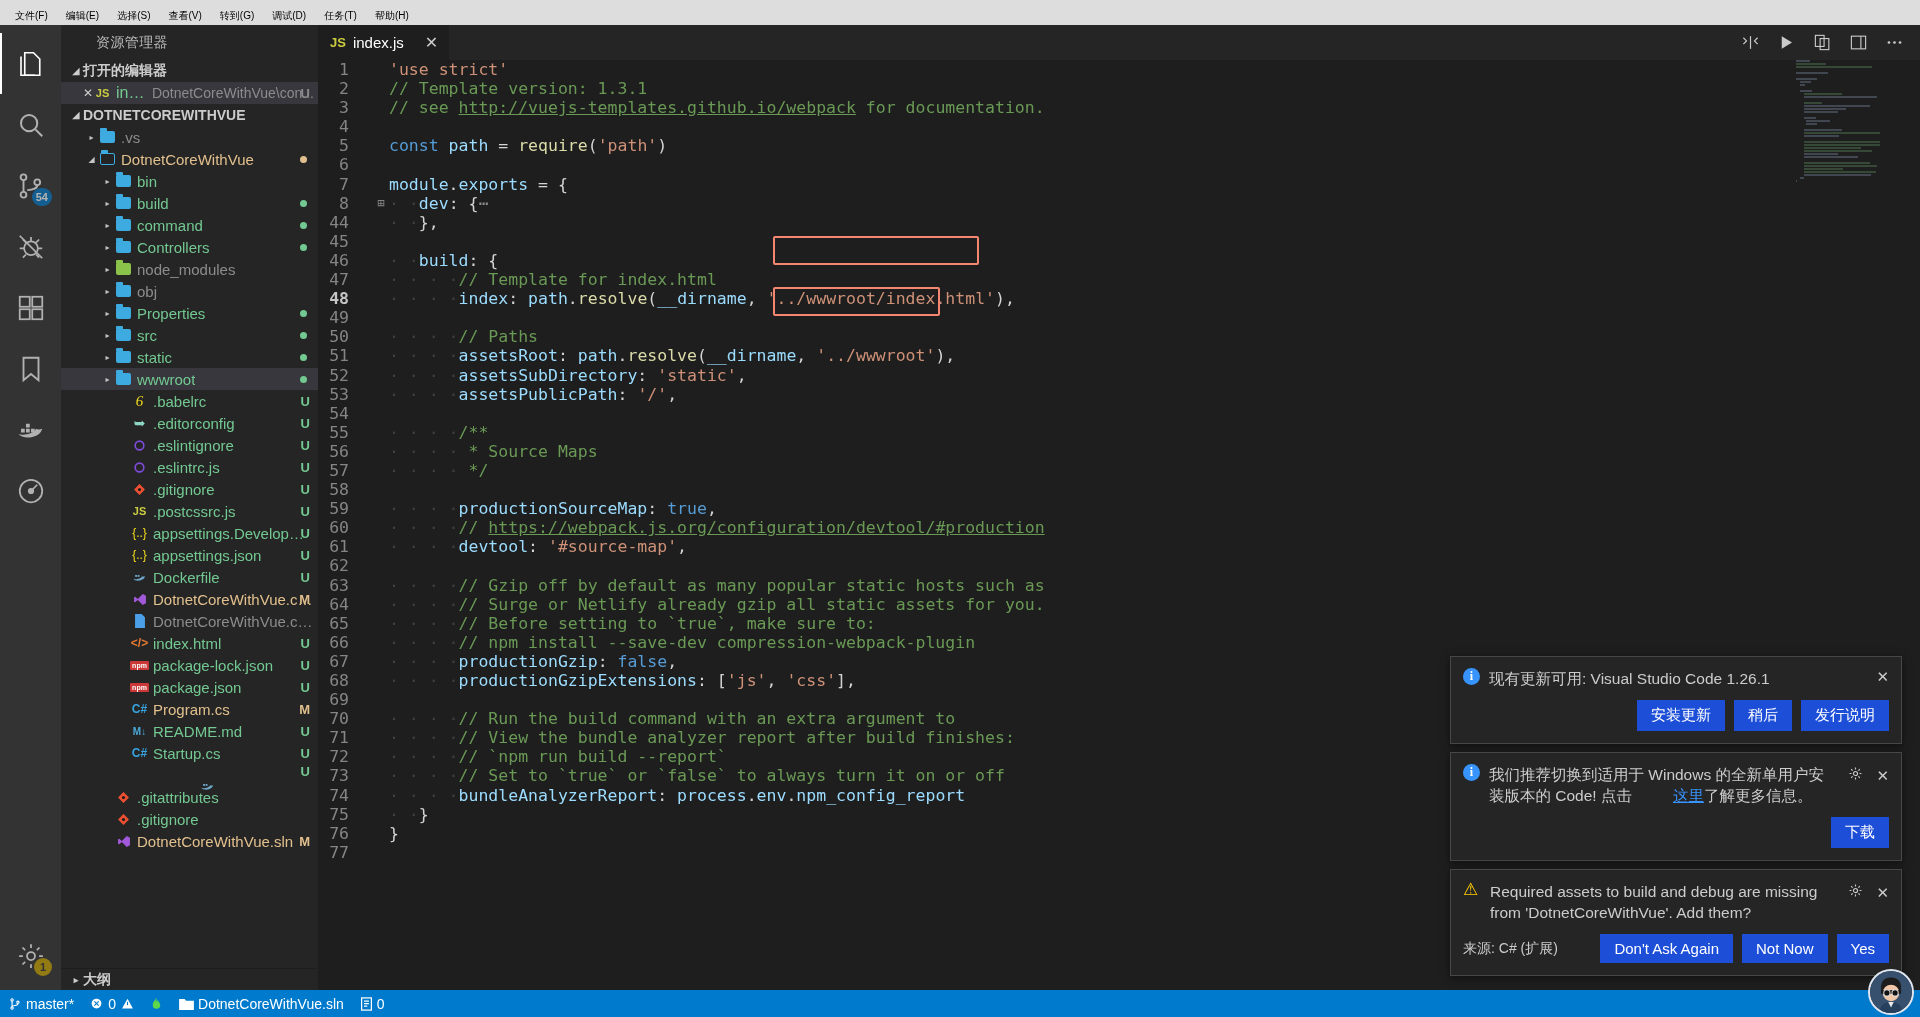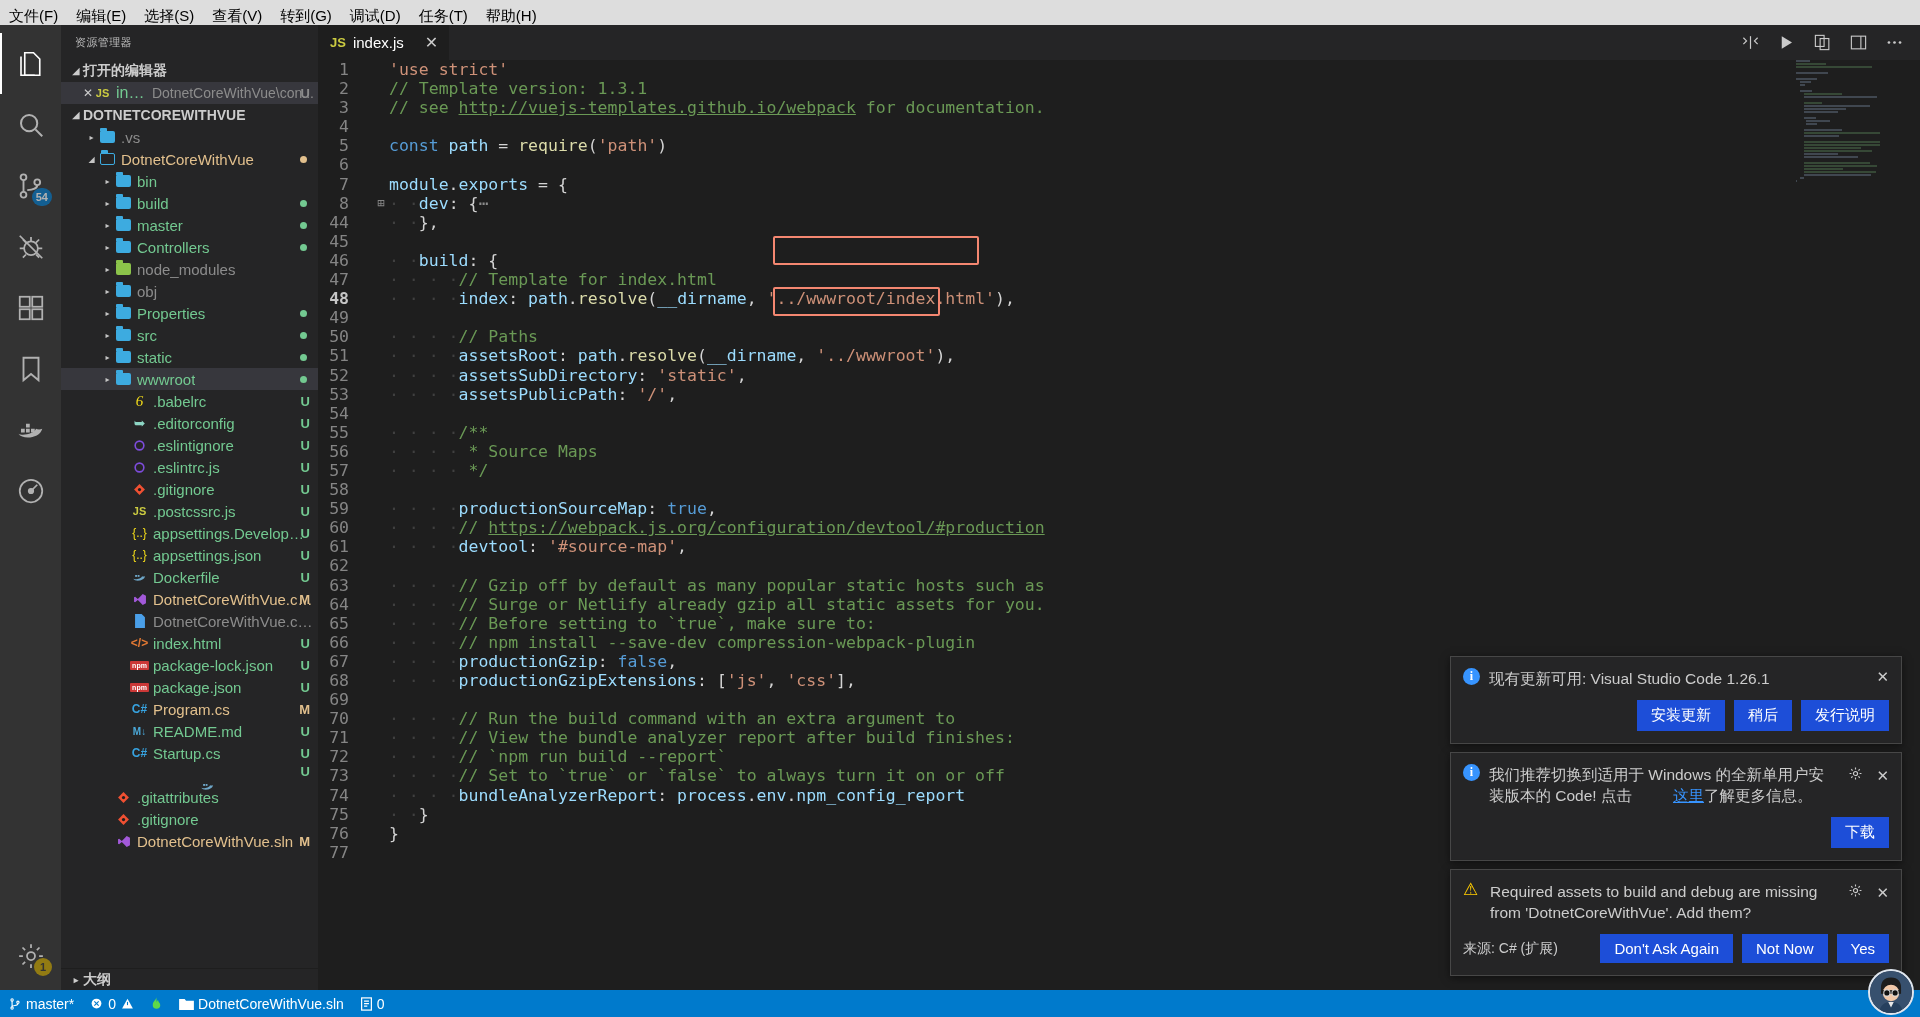--- a/index.html
+++ b/index.html
@@ -7,22 +7,22 @@
     width: 1920px; height: 1017px;
     background: #1e1e1e;
     font-family: "Liberation Sans", sans-serif;
     overflow: hidden;
   }
   body { position: relative; }
 
   
   .menubar {
     height: 32px; background: #dddddd; color: #000;
-    display: flex; align-items: center; 
-    font-size: 15px;
+    display: flex; align-items: center; padding-left: 6px;
+    font-size: 10px;
   }
   .menubar .mi { padding: 2px 9px; white-space: nowrap; cursor: default; }
 
   
   .shell { position: absolute; top: 25px; left: 0; right: 0; bottom: 27px; display: flex; }
 
   
   .activitybar {
     width: 61px; background: #333333; display: flex; flex-direction: column;
     align-items: center; padding-top: 8px; position: relative;
@@ -40,22 +40,22 @@
     position: absolute; right: 9px; bottom: 10px; background: #007acc; color: #fff;
     border-radius: 9px; font-size: 11px; min-width: 18px; height: 18px; line-height: 18px;
     text-align: center; padding: 0 4px; font-weight: 600;
   }
   .badge.warn { background: #cca700; color: #333; }
   .ab-bottom { position: absolute; bottom: 4px; left: 0; width: 61px; }
 
   
   .sidebar { width: 257px; background: #252526; color: #cccccc; display: flex; flex-direction: column; }
   .sidebar-title {
-    height: 35px; display: flex; align-items: center; padding-left: 14px;
-    font-size: 11px; color: #bbbbbb; letter-spacing: .4px; flex: 0 0 35px;
+    height: 35px; display: flex; align-items: center; padding-left: 35px;
+    font-size: 14px; color: #bbbbbb; letter-spacing: .4px; flex: 0 0 35px;
   }
   .section-header {
     height: 22px; display: flex; align-items: center; font-size: 14px;
     font-weight: bold; color: #cccccc; padding-left: 8px; cursor: pointer;
   }
   .twisty { width: 14px; font-size: 9px; color: #cccccc; display:inline-block; text-align:center; }
   .tree { flex: 1; overflow: hidden; font-size: 15px; }
   .row {
     height: 22px; display: flex; align-items: center; white-space: nowrap;
     cursor: pointer; position: relative; padding-right: 4px;
@@ -300,21 +300,21 @@
             <span class="folder-ic"></span>
           </span>
           <span class="lbl c-green">build</span>
           <span class="dot" style="background: rgb(115, 201, 145);"></span>
         </div>
         <div class="row" style="padding-left: 40px;">
           <span class="arrow">▸</span>
           <span class="ficon">
             <span class="folder-ic"></span>
           </span>
-          <span class="lbl c-green">master</span>
+          <span class="lbl c-green">command</span>
           <span class="dot" style="background: rgb(115, 201, 145);"></span>
         </div>
         <div class="row" style="padding-left: 40px;">
           <span class="arrow">▸</span>
           <span class="ficon">
             <span class="folder-ic"></span>
           </span>
           <span class="lbl c-green">Controllers</span>
           <span class="dot" style="background: rgb(115, 201, 145);"></span>
         </div>

